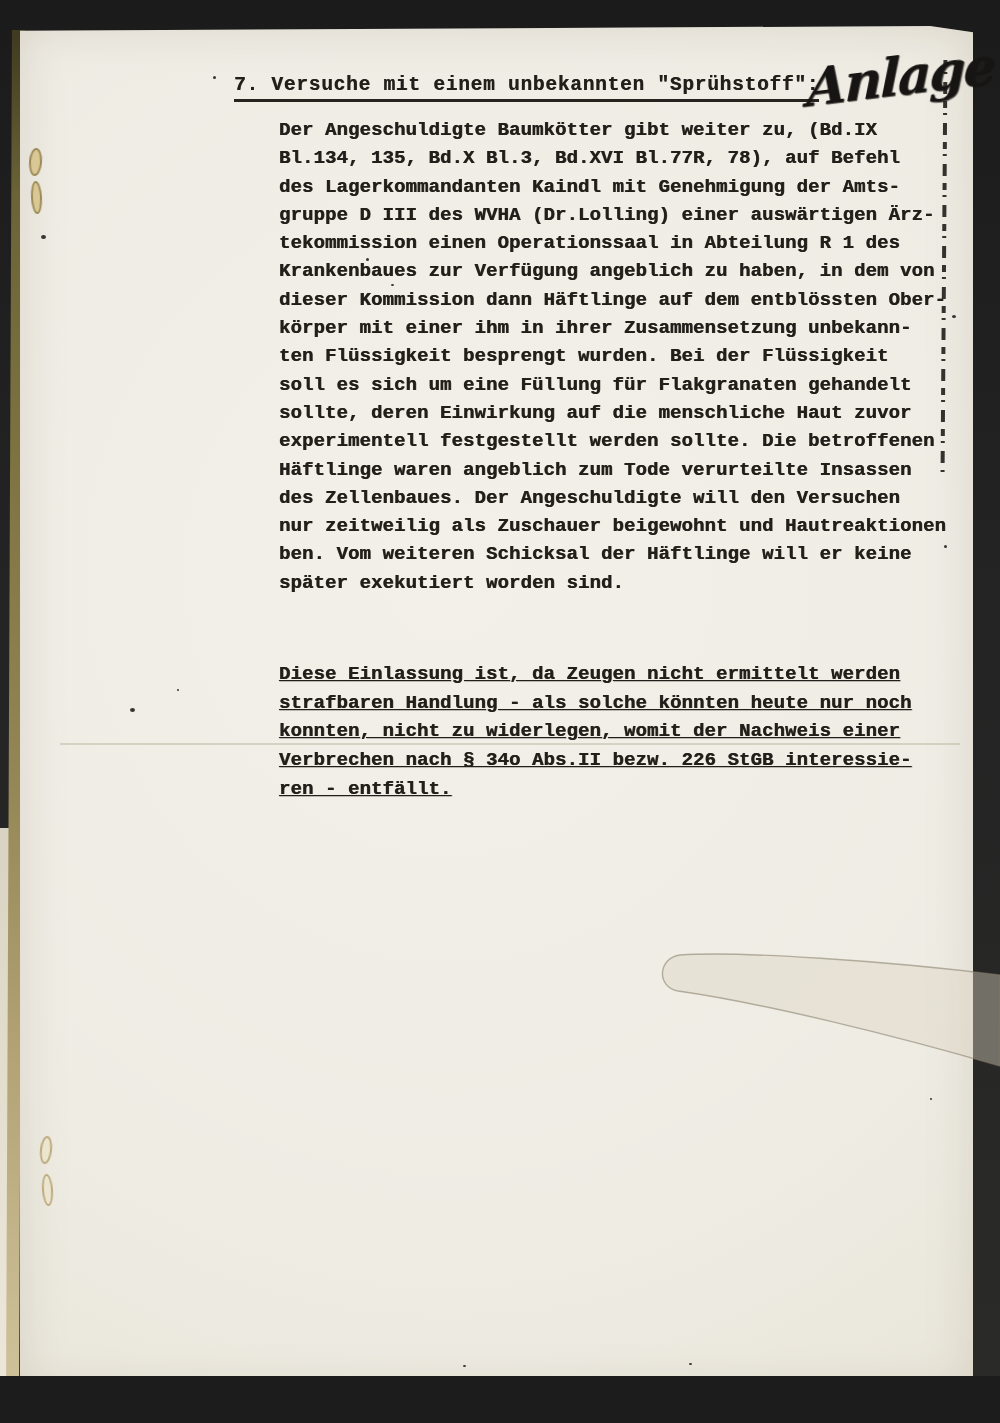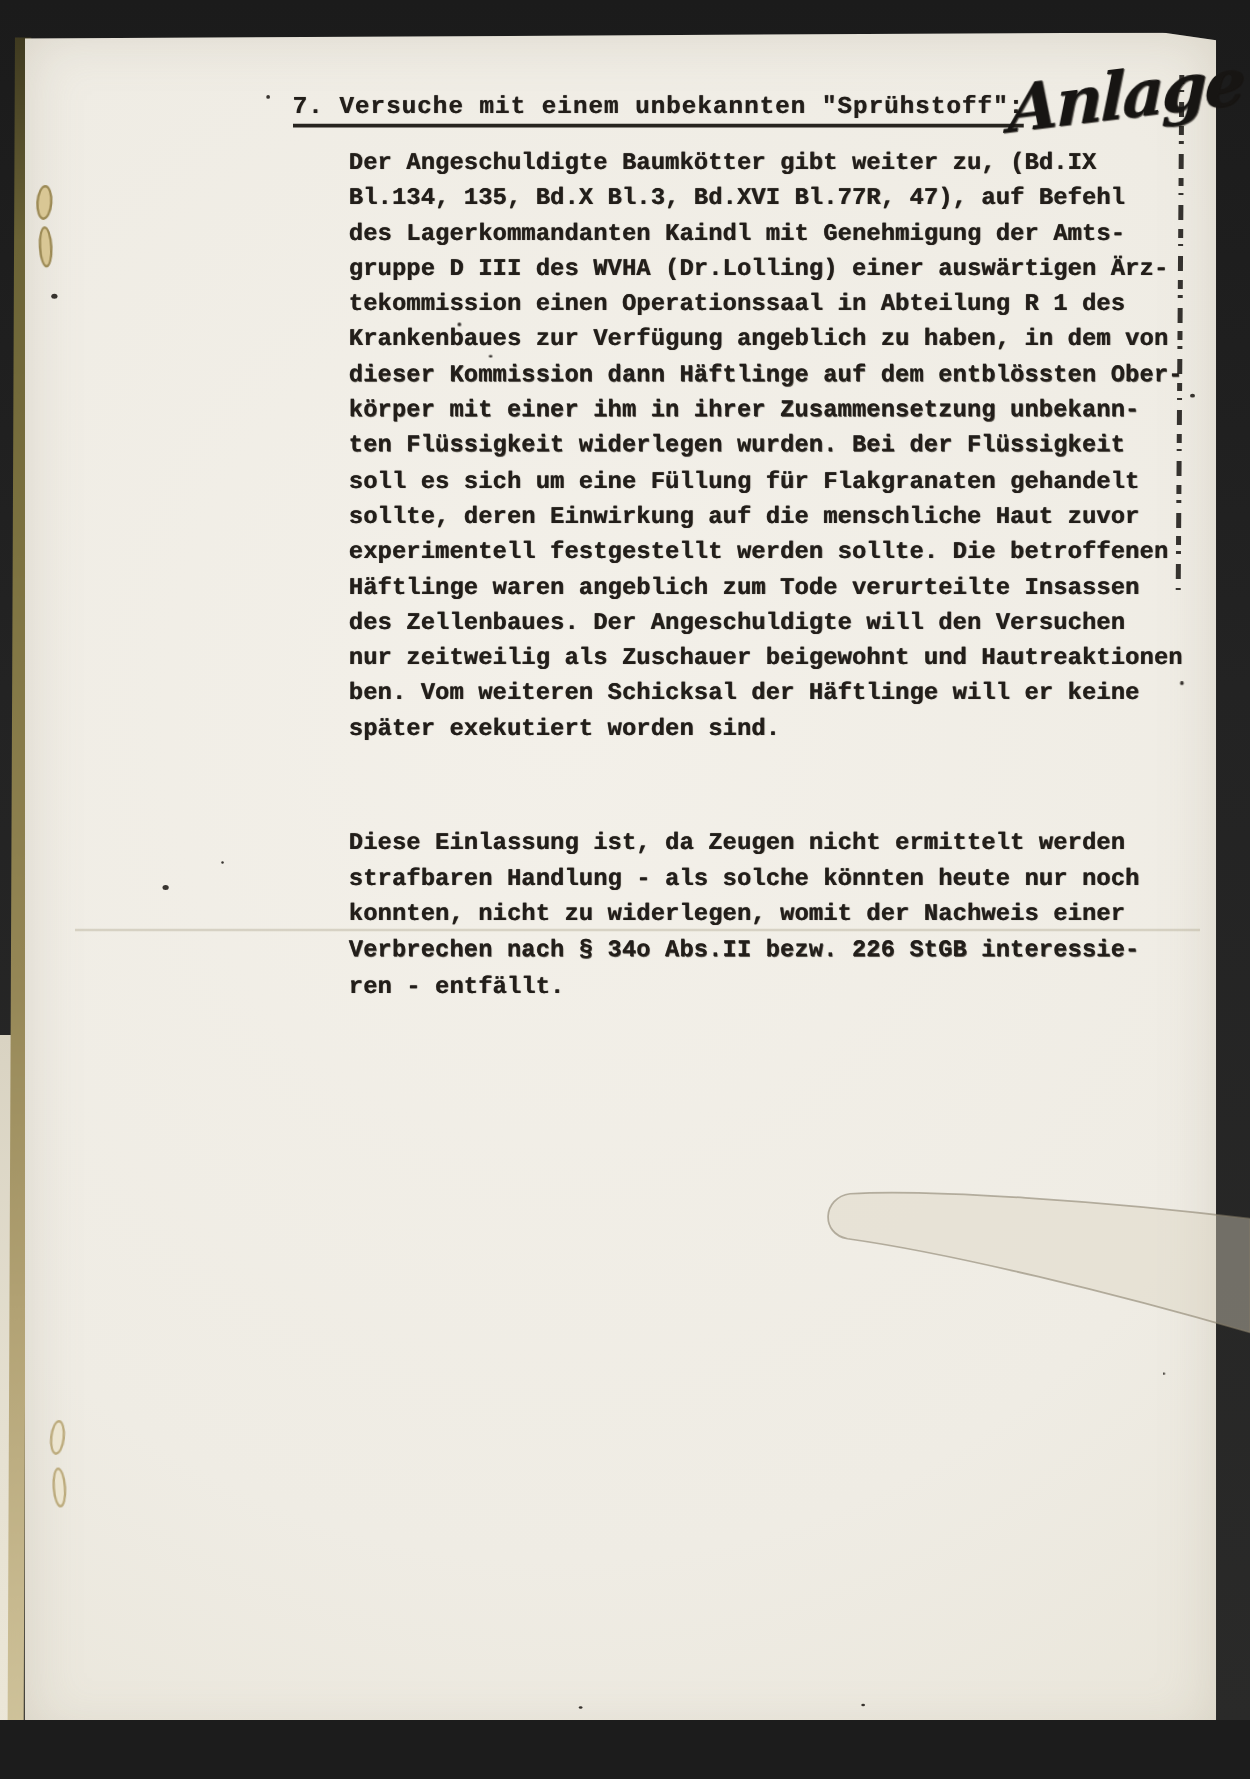--- a/index.html
+++ b/index.html
@@ -86,21 +86,21 @@
     font-size: 19.5px;
     font-weight: 700;
     letter-spacing: 0.75px;
     white-space: pre;
     padding-bottom: 3px;
     border-bottom: 3.5px solid rgba(22,18,14,0.92);
     text-shadow: 0.4px 0.4px 0.6px rgba(25,20,15,0.8);
   }
   .para { position: absolute; left: 0; width: 700px; }
   .para1 { top: 116px; }
-  .para2 { top: 660px; }
+  .para2 { top: 660px; text-decoration: underline; }
   .tline {
     font-size: 19px;
     font-weight: 700;
     line-height: 28.3px;
     white-space: pre;
     letter-spacing: 0.1px;
     text-shadow: 0.45px 0.35px 0.6px rgba(30,24,18,0.75), -0.2px 0 0.4px rgba(30,24,18,0.4);
     margin-left: 42px;
   }
   .para2 .tline { line-height: 28.7px; }
@@ -147,28 +147,28 @@
   <div class="hole h3"></div>
   <div class="hole h4"></div>
 
   <div class="dashed-line"></div>
   <div class="streak"></div>
 
   <div class="textblock">
     <div class="heading">7. Versuche mit einem unbekannten "Sprühstoff":</div>
     <div class="para para1">
         <div class="tline">Der Angeschuldigte Baumkötter gibt weiter zu, (Bd.IX</div>
-        <div class="tline">Bl.134, 135, Bd.X Bl.3, Bd.XVI Bl.77R, 47), auf Befehl</div>
+        <div class="tline">Bl.134, 135, Bd.X Bl.3, Bd.XVI Bl.77R, 78), auf Befehl</div>
         <div class="tline">des Lagerkommandanten Kaindl mit Genehmigung der Amts-</div>
         <div class="tline">gruppe D III des WVHA (Dr.Lolling) einer auswärtigen Ärz-</div>
         <div class="tline">tekommission einen Operationssaal in Abteilung R 1 des</div>
         <div class="tline">Krankenbaues zur Verfügung angeblich zu haben, in dem von</div>
         <div class="tline">dieser Kommission dann Häftlinge auf dem entblössten Ober-</div>
         <div class="tline">körper mit einer ihm in ihrer Zusammensetzung unbekann-</div>
-        <div class="tline">ten Flüssigkeit widerlegen wurden. Bei der Flüssigkeit</div>
+        <div class="tline">ten Flüssigkeit besprengt wurden. Bei der Flüssigkeit</div>
         <div class="tline">soll es sich um eine Füllung für Flakgranaten gehandelt</div>
         <div class="tline">sollte, deren Einwirkung auf die menschliche Haut zuvor</div>
         <div class="tline">experimentell festgestellt werden sollte. Die betroffenen</div>
         <div class="tline">Häftlinge waren angeblich zum Tode verurteilte Insassen</div>
         <div class="tline">des Zellenbaues. Der Angeschuldigte will den Versuchen</div>
         <div class="tline">nur zeitweilig als Zuschauer beigewohnt und Hautreaktionen</div>
         <div class="tline">ben. Vom weiteren Schicksal der Häftlinge will er keine</div>
         <div class="tline">später exekutiert worden sind.</div>
       </div>
     <div class="para para2">

